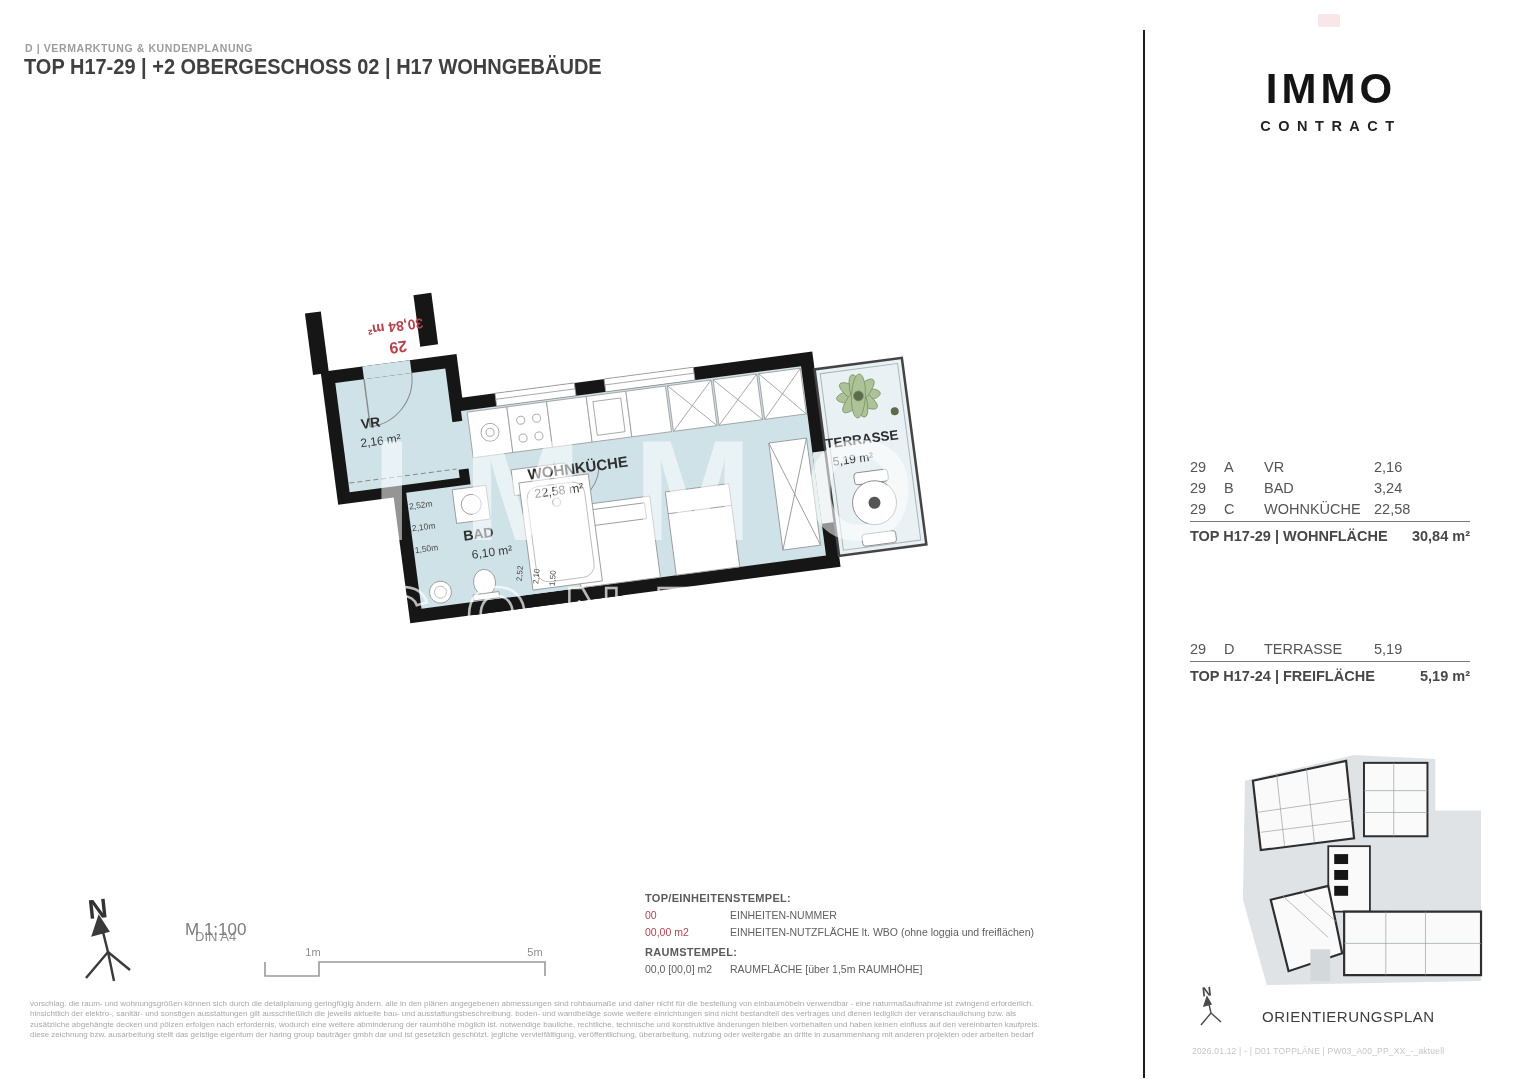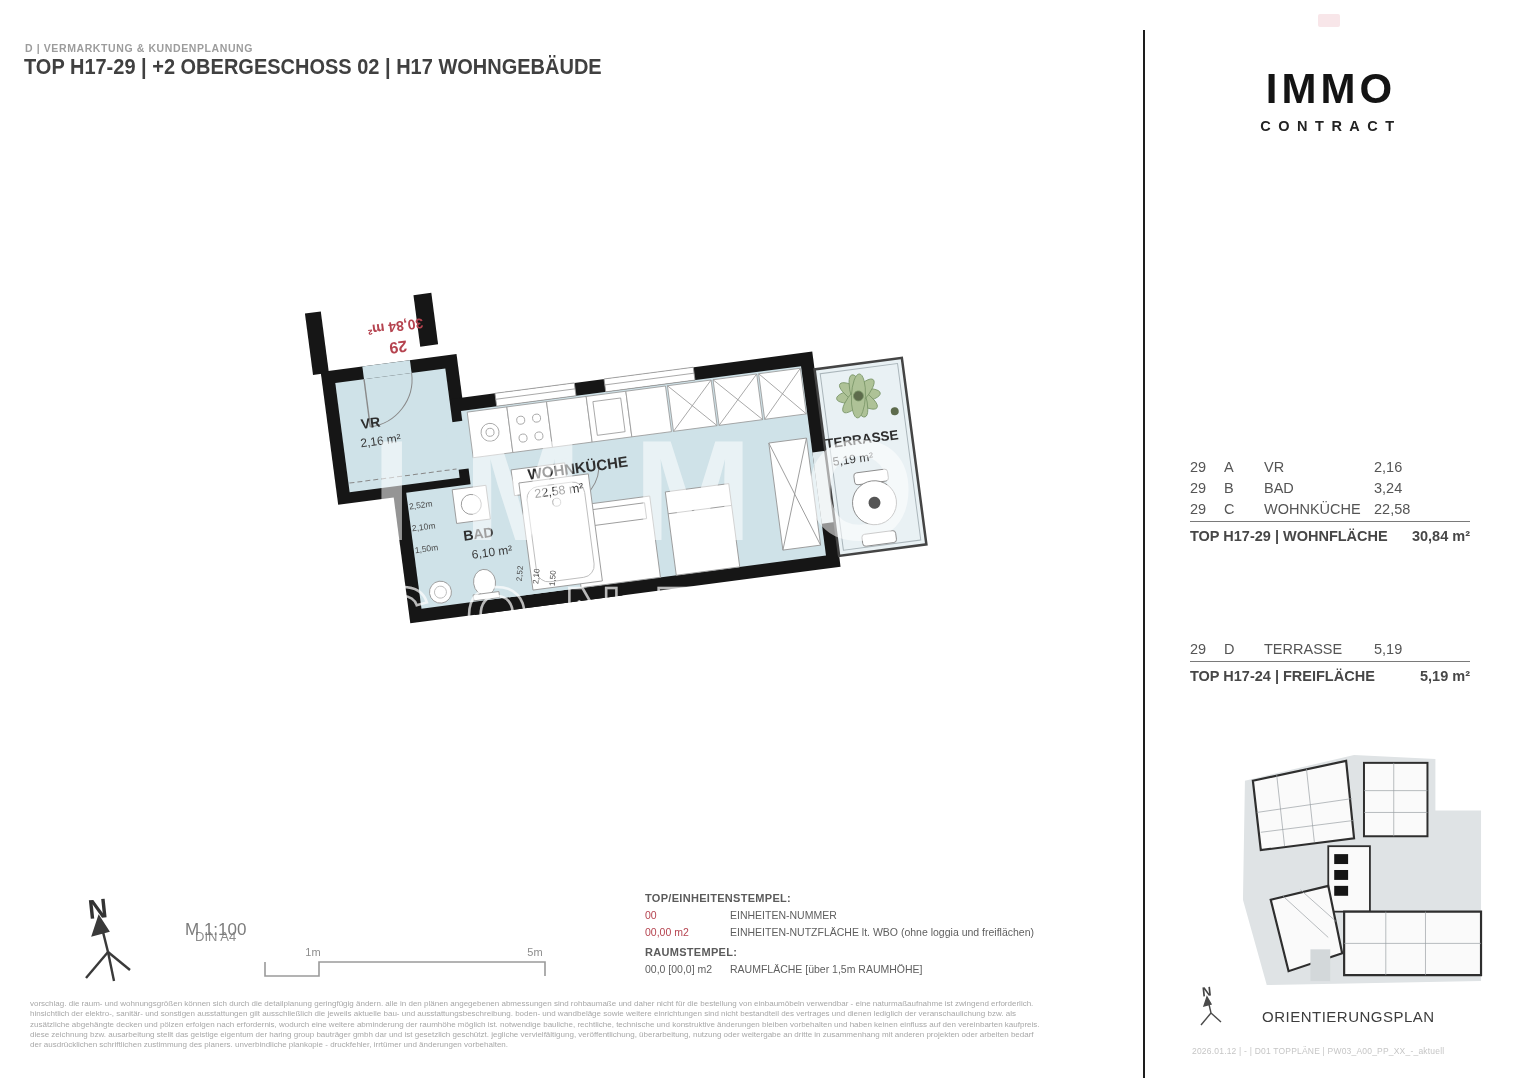--- a/index.html
+++ b/index.html
@@ -295,21 +295,20 @@
       <span class="lg-sample">00,0 [00,0] m2</span>
       <span>RAUMFLÄCHE [über 1,5m RAUMHÖHE]</span>
     </div>
   </div>
 
   <div class="abs disclaimer">
     <div>vorschlag. die raum- und wohnungsgrößen können sich durch die detailplanung geringfügig ändern. alle in den plänen angegebenen abmessungen sind rohbaumaße und daher nicht für die bestellung von einbaumöbeln verwendbar - eine naturmaßaufnahme ist zwingend erforderlich.</div>
     <div>hinsichtlich der elektro-, sanitär- und sonstigen ausstattungen gilt ausschließlich die jeweils aktuelle bau- und ausstattungsbeschreibung. boden- und wandbeläge sowie weitere einrichtungen sind nicht bestandteil des vertrages und dienen lediglich der veranschaulichung bzw. als</div>
     <div>zusätzliche abgehängte decken und pölzen erfolgen nach erfordernis, wodurch eine weitere abminderung der raumhöhe möglich ist. notwendige bauliche, rechtliche, technische und konstruktive änderungen bleiben vorbehalten und haben keinen einfluss auf den vereinbarten kaufpreis.</div>
     <div>diese zeichnung bzw. ausarbeitung stellt das geistige eigentum der haring group bauträger gmbh dar und ist gesetzlich geschützt. jegliche vervielfältigung, veröffentlichung, überarbeitung, nutzung oder weitergabe an dritte in zusammenhang mit anderen projekten oder arbeiten bedarf</div>
-    <div>der ausdrücklichen schriftlichen zustimmung des planers. unverbindliche plankopie - druckfehler, irrtümer und änderungen vorbehalten.</div>
   </div>
 
   <svg id="orientation-plan" class="abs" width="248" height="238" viewBox="0 0 250 238">
     <polygon points="8,30 118,4 200,8 200,60 246,60 246,232 30,236 6,150" fill="#dfe3e5" stroke="none"></polygon>
     <polygon points="16,30 110,10 118,88 24,100" fill="#fafafa" stroke="#2e2e2e" stroke-width="2.2"></polygon>
     <path d="M40 24 L48 96 M70 18 L78 92 M20 62 L116 48 M24 82 L118 70" stroke="#9aa0a3" stroke-width=".7" fill="none"></path>
     <rect x="128" y="12" width="64" height="74" fill="#fafafa" stroke="#2e2e2e" stroke-width="2"></rect>
     <path d="M128 40 L192 40 M128 62 L192 62 M158 12 L158 86" stroke="#9aa0a3" stroke-width=".7" fill="none"></path>
     <rect x="92" y="96" width="42" height="66" fill="#fafafa" stroke="#2e2e2e" stroke-width="1.8"></rect>
     <g fill="#151515">

